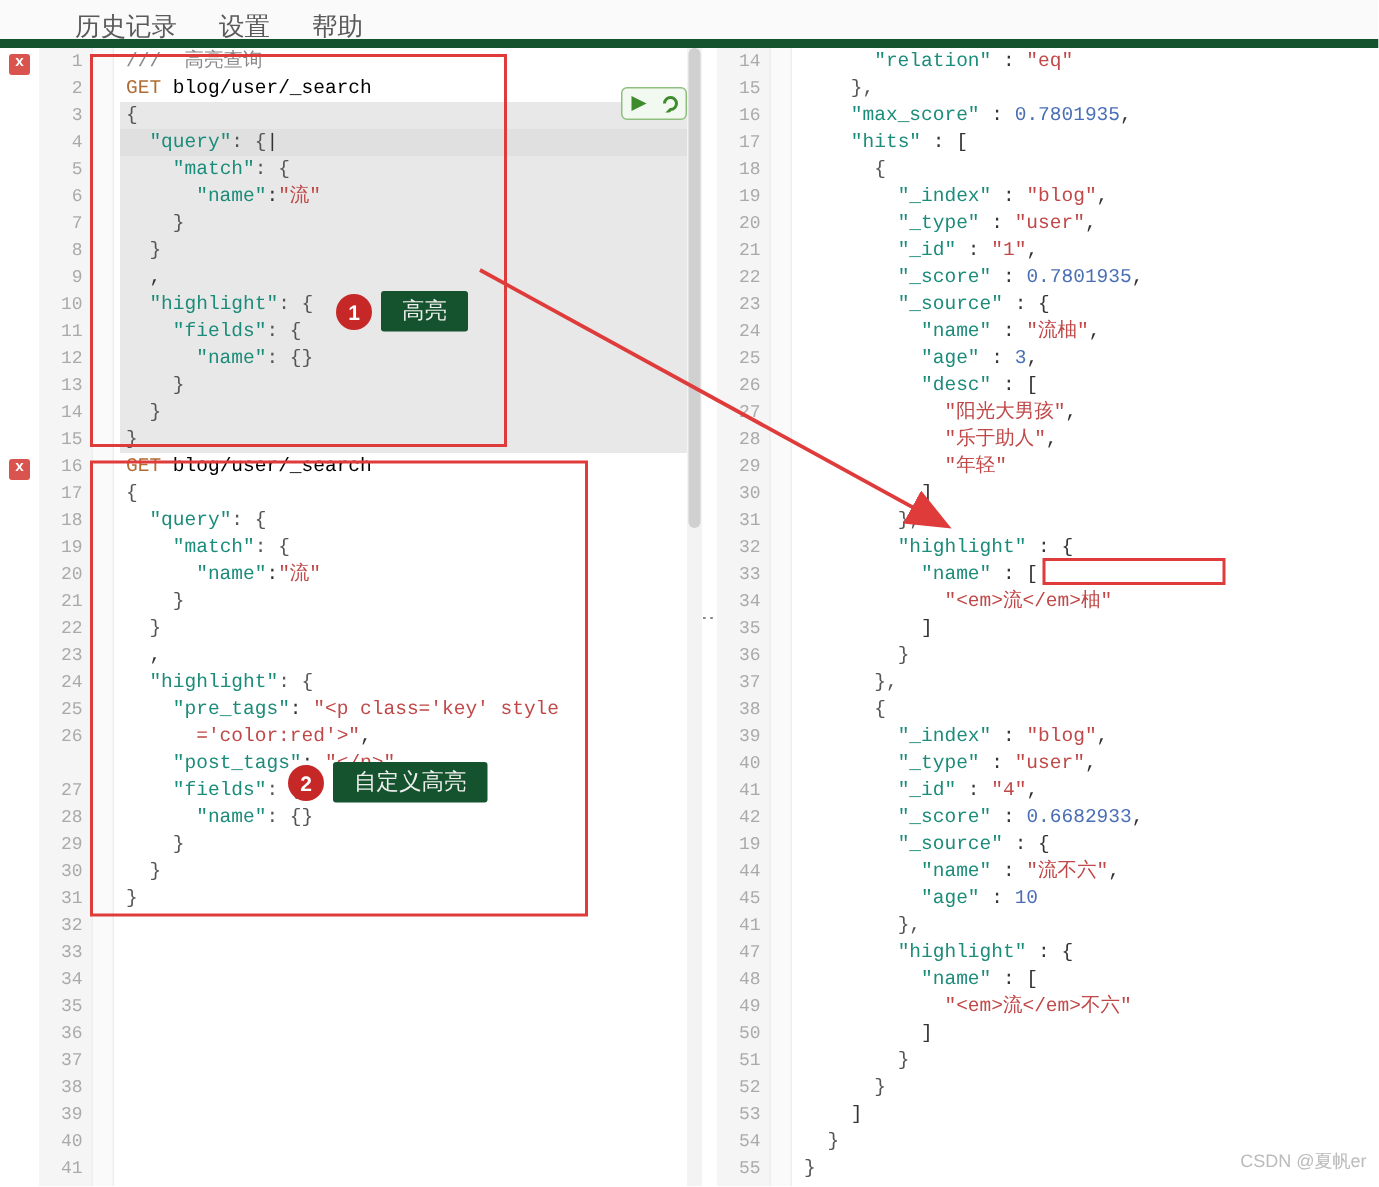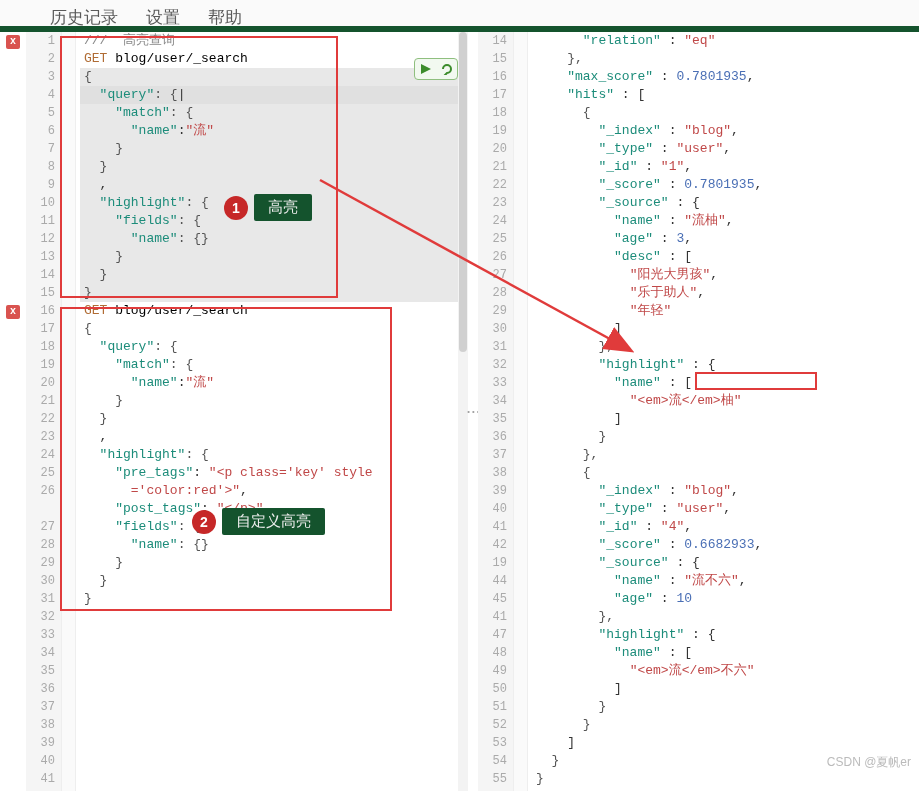--- a/index.html
+++ b/index.html
@@ -119,21 +119,21 @@
     pointer-events:none;
   }
   .em-box {
     position:absolute;
     border:2px solid #e03b3b;
     pointer-events:none;
   }
   .embox1 { left:167px; top:340px; width:122px; height:18px; }
   .watermark {
     position:absolute;
-    right:8px;bottom:20px;
+    right:8px;bottom:8px;
     color:#bbb;font-size:12px;
     font-family:"Microsoft YaHei",Arial,sans-serif;
   }
   .vsep .dots { color:#888;font-size:14px; writing-mode: vertical-rl; }
   .left-scrollbar {
     position:absolute;right:0;top:0;width:10px;height:100%;
     background:#f3f3f3;
   }
   .left-scrollbar .thumb{
     position:absolute;right:1px;top:0;width:8px;height:320px;background:#d0d0d0;border-radius:4px;

